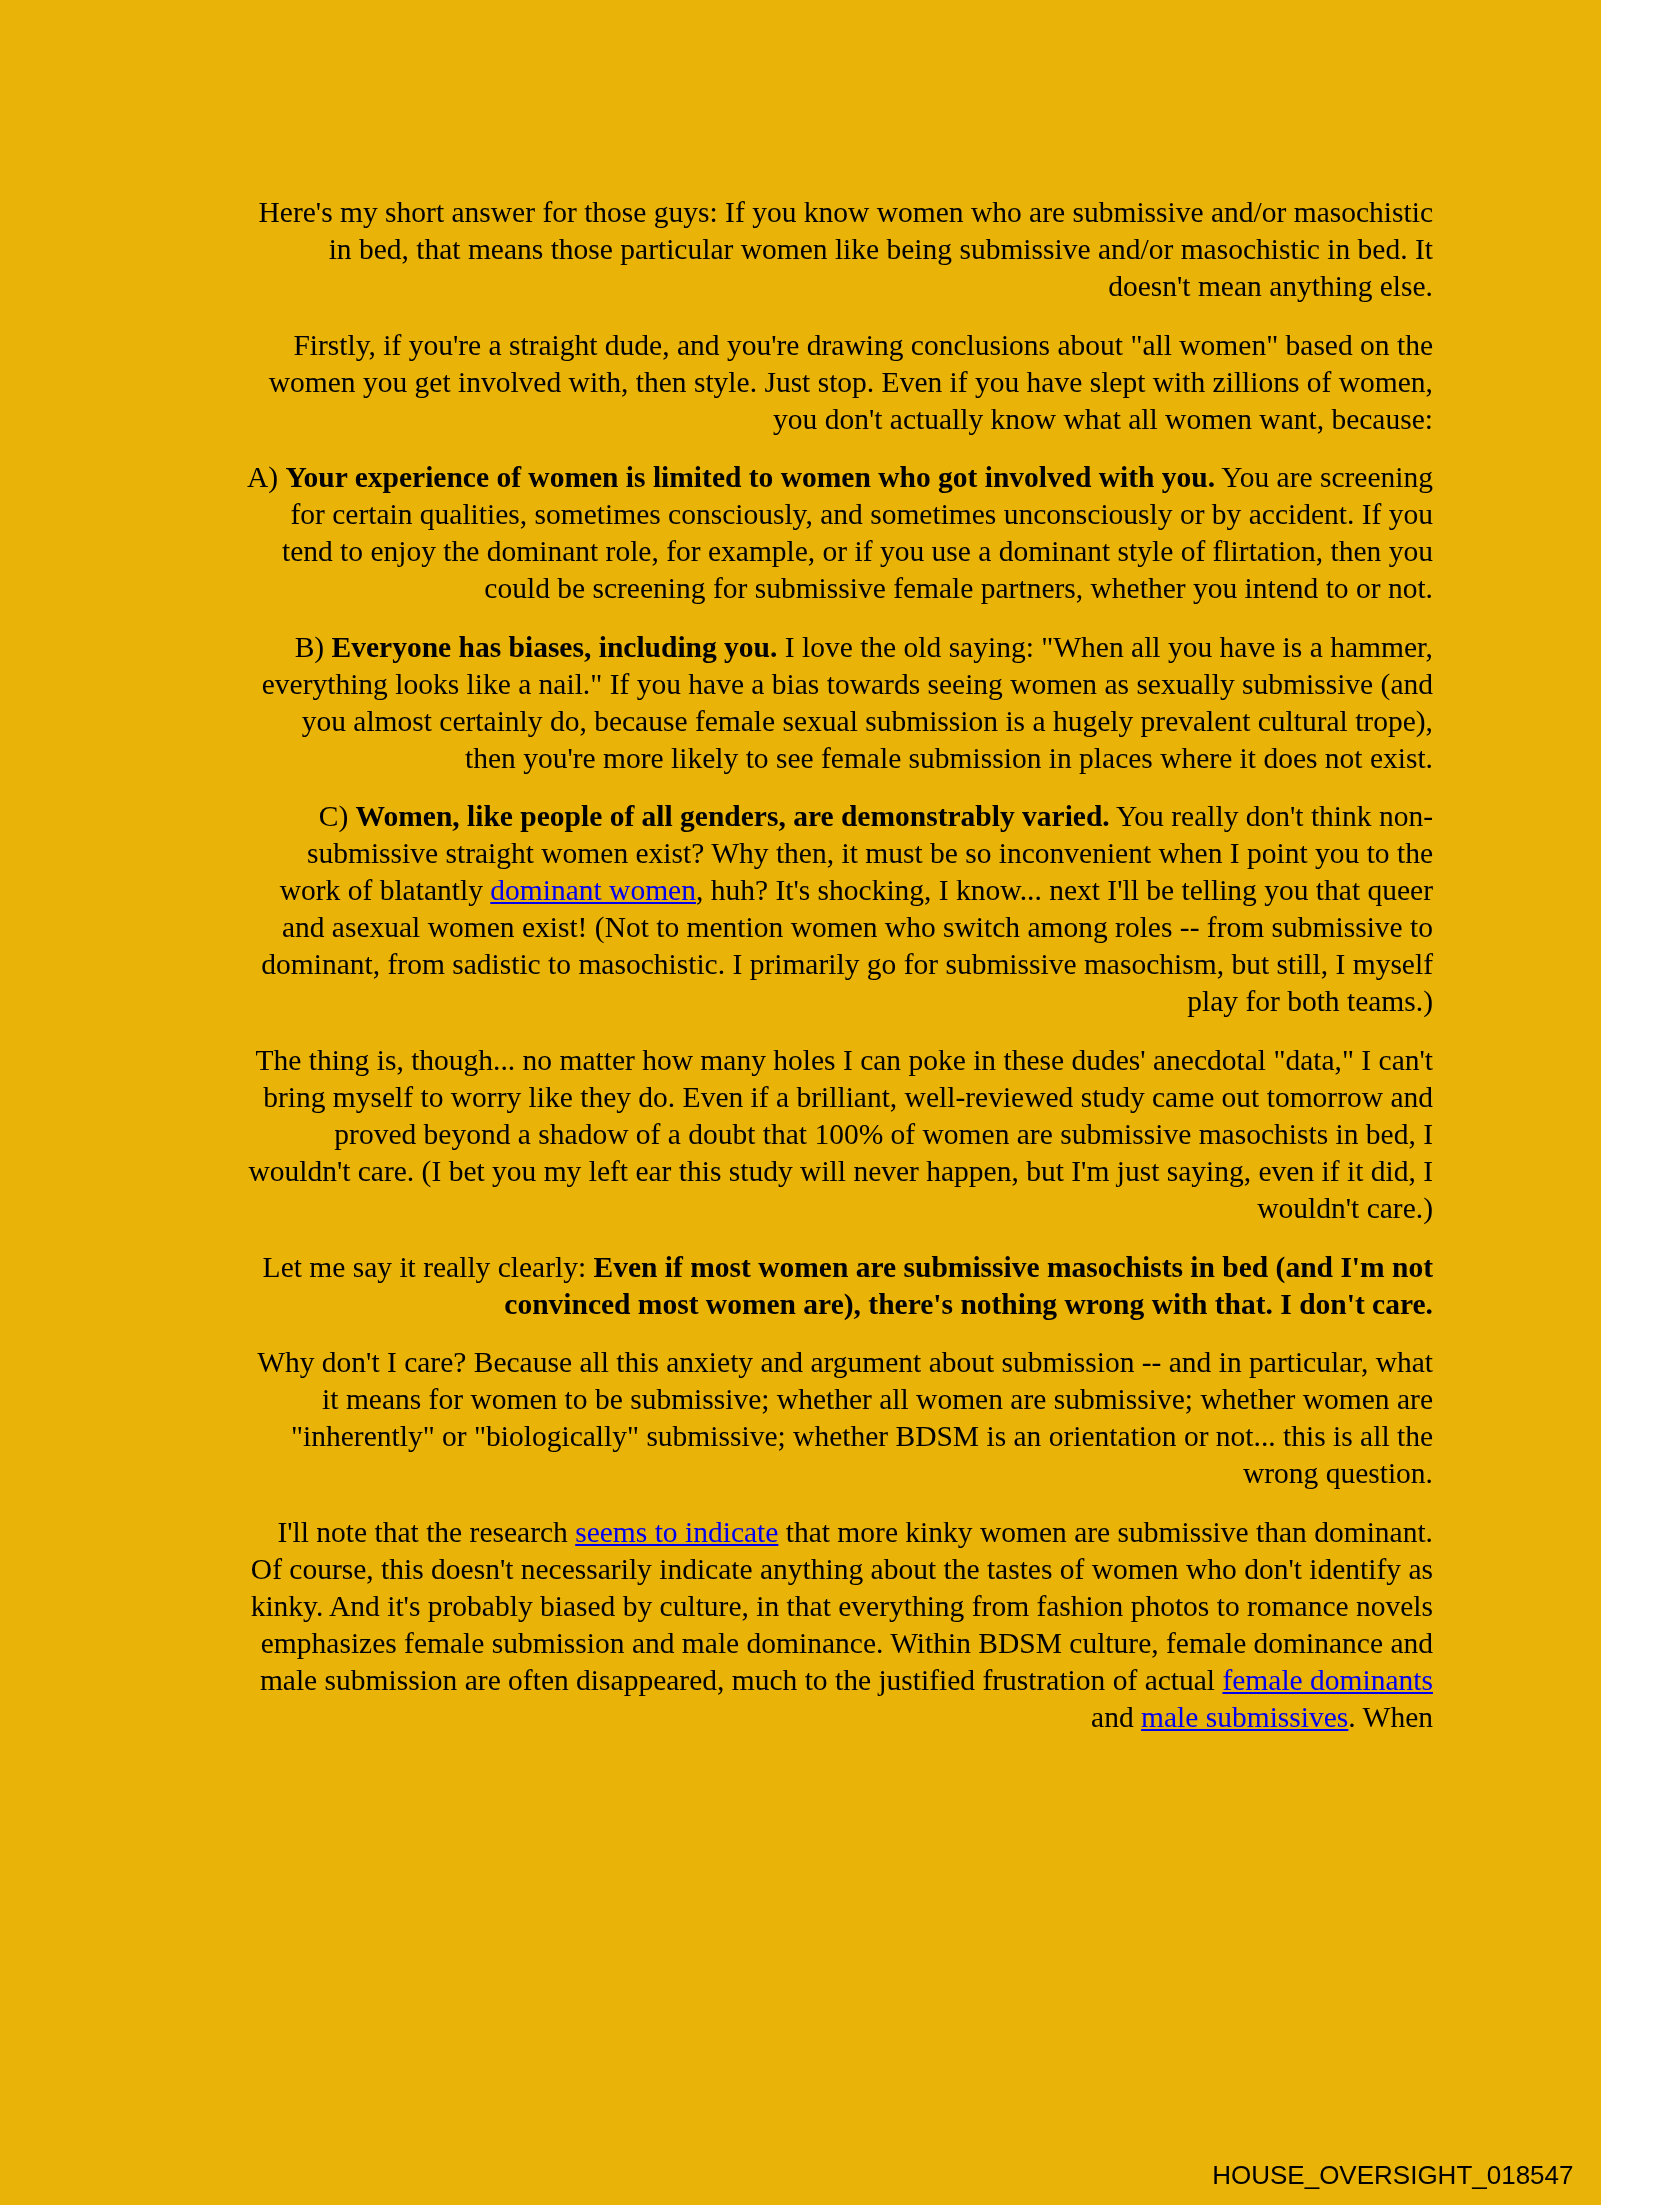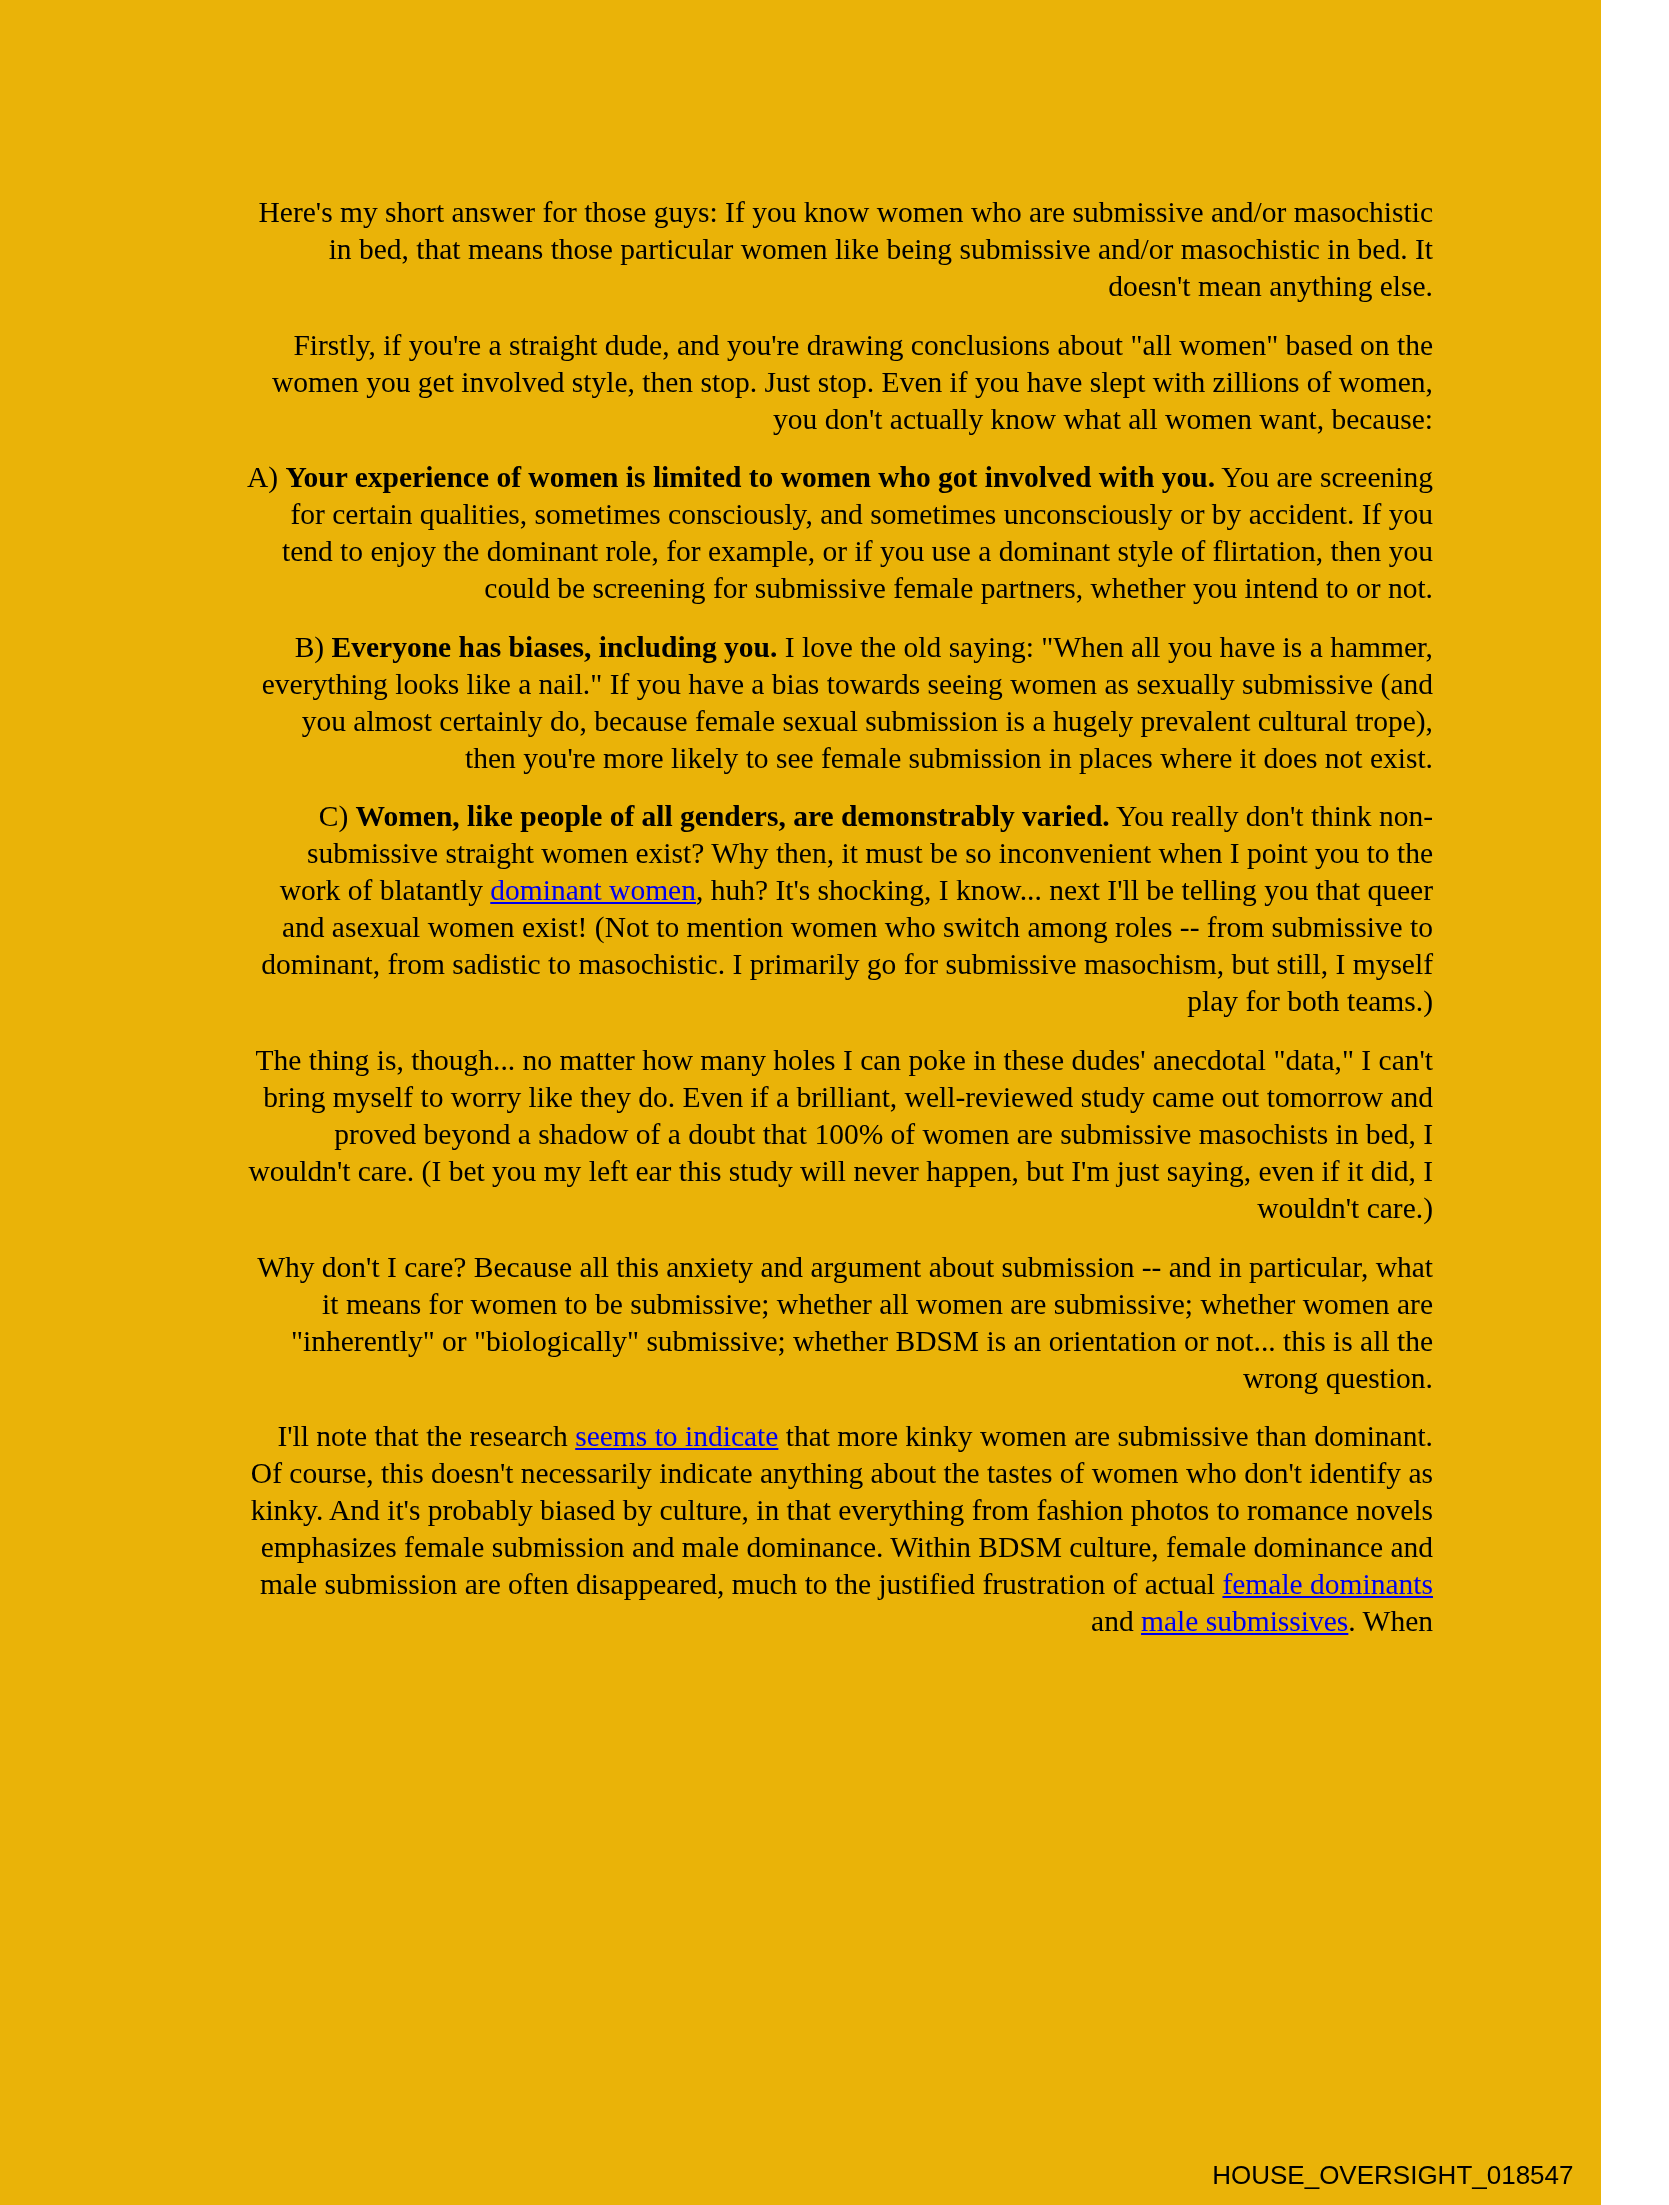--- a/index.html
+++ b/index.html
@@ -45,23 +45,24 @@
     color: #000000;
     white-space: nowrap;
   }
 </style>
 </head>
 <body>
 
 <div id="page">
   <div id="content">
       <p class="para"><span>Here's my short answer for those guys: If you know women who are submissive and/or masochistic in bed, that means those particular women like being submissive and/or masochistic in bed. It doesn't mean anything else.</span></p>
-      <p class="para"><span>Firstly, if you're a straight dude, and you're drawing conclusions about "all women" based on the women you get involved style, then stop. Just stop. Even if you have slept with zillions of women, you don't actually know what all women want, because:</span></p>
+      <p class="para"><span>Firstly, if you're a straight dude, and you're drawing conclusions about "all women" based on the women you get involved with, then style. Just stop. Even if you have slept with zillions of women, you don't actually know what all women want, because:</span></p>
       <p class="para"><span>A) </span><span class="bold">Your experience of women is limited to women who got involved with you.</span><span> You are screening for certain qualities, sometimes consciously, and sometimes unconsciously or by accident. If you tend to enjoy the dominant role, for example, or if you use a dominant style of flirtation, then you could be screening for submissive female partners, whether you intend to or not.</span></p>
       <p class="para"><span>B) </span><span class="bold">Everyone has biases, including you.</span><span> I love the old saying: "When all you have is a hammer, everything looks like a nail." If you have a bias towards seeing women as sexually submissive (and you almost certainly do, because female sexual submission is a hugely prevalent cultural trope), then you're more likely to see female submission in places where it does not exist.</span></p>
       <p class="para"><span>C) </span><span class="bold">Women, like people of all genders, are demonstrably varied.</span><span> You really don't think non-submissive straight women exist? Why then, it must be so inconvenient when I point you to the work of blatantly </span><a href="#">dominant women</a><span>, huh? It's shocking, I know... next I'll be telling you that queer and asexual women exist! (Not to mention women who switch among roles -- from submissive to dominant, from sadistic to masochistic. I primarily go for submissive masochism, but still, I myself play for both teams.)</span></p>
       <p class="para"><span>The thing is, though... no matter how many holes I can poke in these dudes' anecdotal "data," I can't bring myself to worry like they do. Even if a brilliant, well-reviewed study came out tomorrow and proved beyond a shadow of a doubt that 100% of women are submissive masochists in bed, I wouldn't care. (I bet you my left ear this study will never happen, but I'm just saying, even if it did, I wouldn't care.)</span></p>
+      <p class="para"><span>Let me say it really clearly: </span><span class="bold">Even if most women are submissive masochists in bed (and I'm not convinced most women are), there's nothing wrong with that. I don't care.</span></p>
       <p class="para"><span>Why don't I care? Because all this anxiety and argument about submission -- and in particular, what it means for women to be submissive; whether all women are submissive; whether women are "inherently" or "biologically" submissive; whether BDSM is an orientation or not... this is all the wrong question.</span></p>
       <p class="para"><span>I'll note that the research </span><a href="#">seems to indicate</a><span> that more kinky women are submissive than dominant. Of course, this doesn't necessarily indicate anything about the tastes of women who don't identify as kinky. And it's probably biased by culture, in that everything from fashion photos to romance novels emphasizes female submission and male dominance. Within BDSM culture, female dominance and male submission are often disappeared, much to the justified frustration of actual </span><a href="#">female dominants</a><span> and </span><a href="#">male submissives</a><span>. When</span></p>
     </div>
   <div id="watermark">HOUSE_OVERSIGHT_018547</div>
 </div>
 
 
 </body></html>

